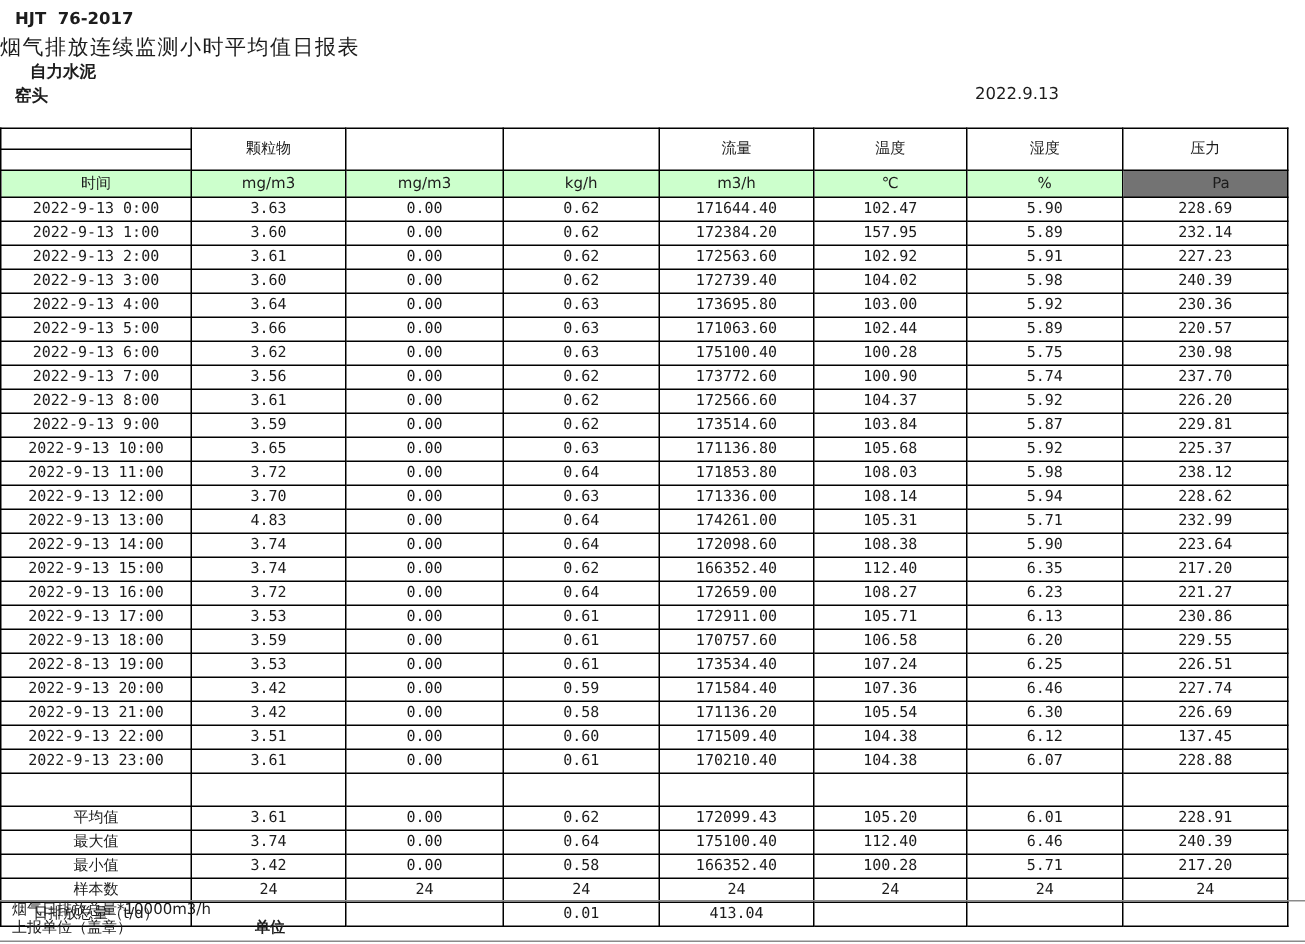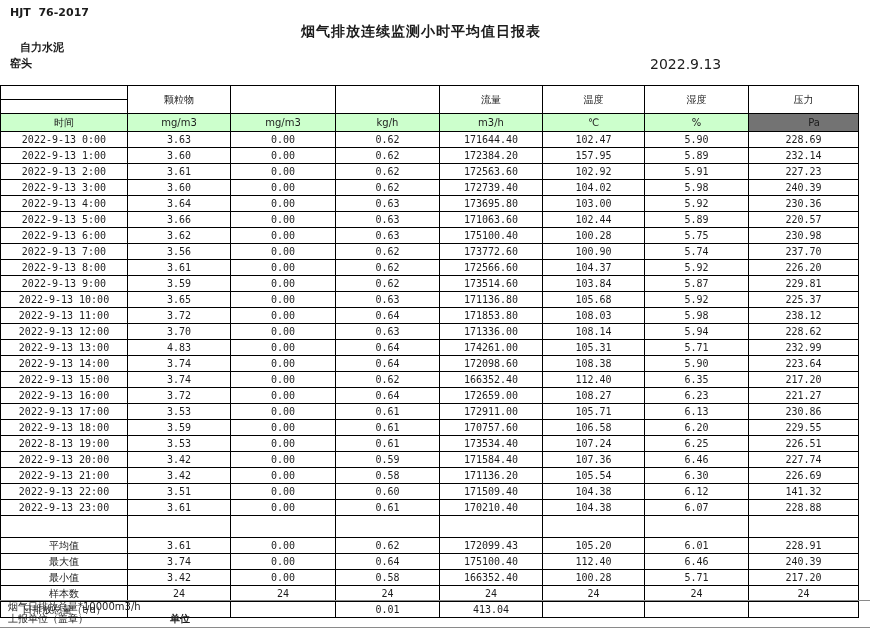--- a/index.html
+++ b/index.html
@@ -2,24 +2,24 @@
 <html><head>
 <meta charset="utf-8">
 <style>
   html, body { margin:0; padding:0; }
   body {
     width:870px; height:629px; position:relative; background:#ffffff;
     font-family:"DejaVu Sans","Liberation Sans",sans-serif;
     color:#1c1c1c; overflow:hidden;
   }
   .doc-code   { position:absolute; left:10px; top:6px;  font-size:11px; font-weight:bold; white-space:pre; }
-  .title      { position:absolute; left:0;   top:23px;  width:842px; text-align:center; font-size:14px; font-weight:bold; letter-spacing:1px; }
+  .title      { position:absolute; left:0;   top:23px;  width:842px; text-align:left; font-size:14px; font-weight:normal; letter-spacing:1px; }
   .company    { position:absolute; left:20px; top:40px; font-size:11px; font-weight:bold; }
   .station    { position:absolute; left:10px; top:56px; font-size:11px; font-weight:bold; }
-  .date       { position:absolute; left:650px; top:56px; font-size:14px; }
+  .date       { position:absolute; left:650px; top:56px; font-size:11px; }
 
   table.report {
     position:absolute; left:0; top:85px; width:858px;
     border-collapse:collapse; table-layout:fixed;
   }
   table.report td {
     border:1px solid #000; padding:0; text-align:center;
     font-size:10px; line-height:14px; height:15px;
     white-space:nowrap; overflow:hidden;
     font-family:"DejaVu Sans Mono","Liberation Mono",monospace;
@@ -305,21 +305,21 @@
         <td>226.69</td>
       </tr>
       <tr class="datarow">
         <td>2022-9-13 22:00</td>
         <td>3.51</td>
         <td>0.00</td>
         <td>0.60</td>
         <td>171509.40</td>
         <td>104.38</td>
         <td>6.12</td>
-        <td>141.32</td>
+        <td>137.45</td>
       </tr>
       <tr class="datarow">
         <td>2022-9-13 23:00</td>
         <td>3.61</td>
         <td>0.00</td>
         <td>0.61</td>
         <td>170210.40</td>
         <td>104.38</td>
         <td>6.07</td>
         <td>228.88</td>

